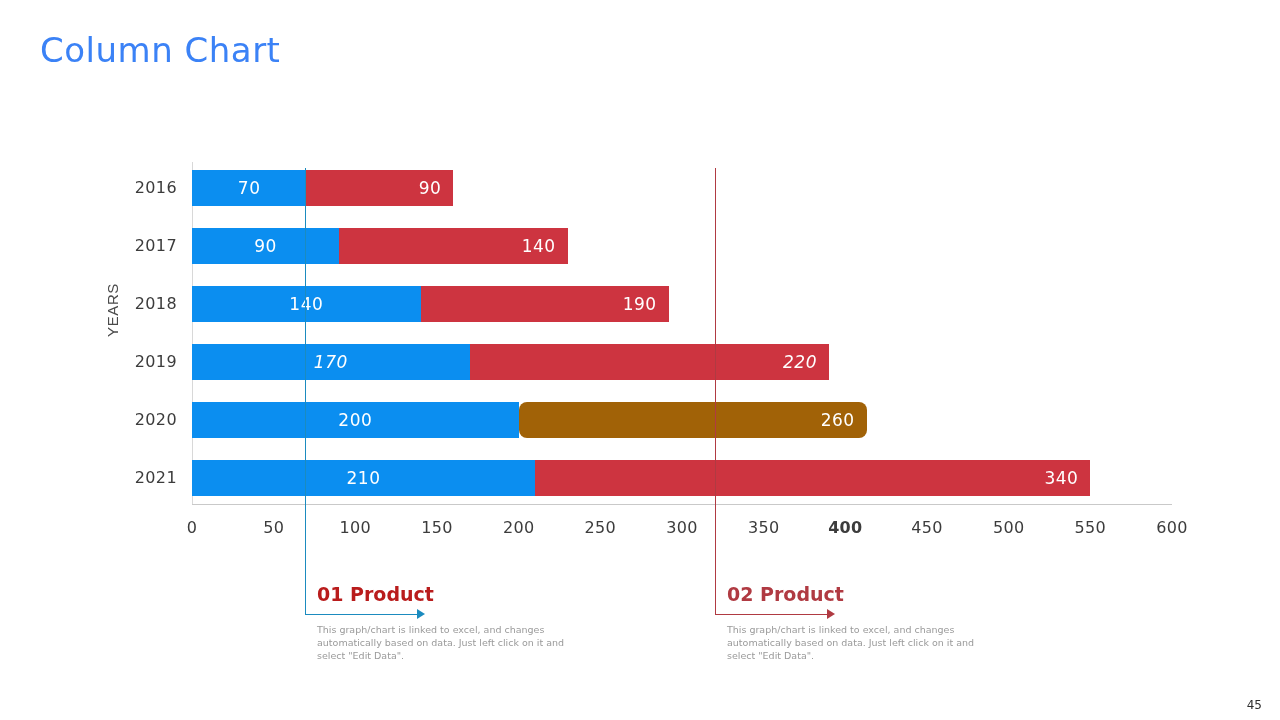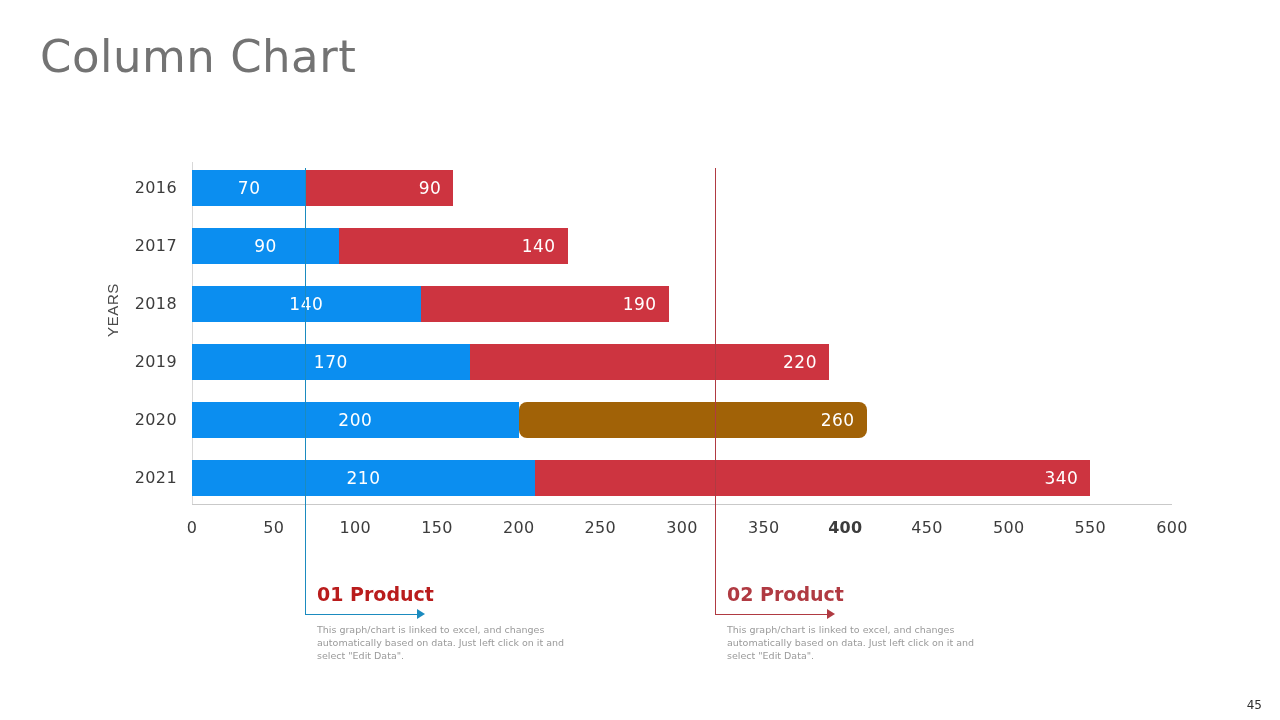--- a/index.html
+++ b/index.html
@@ -15,24 +15,24 @@
     font-family: "Liberation Sans", sans-serif;
     color: #333333;
     -webkit-font-smoothing: antialiased;
   }
 
   
   #slide-title {
     position: absolute;
     left: 40px;
     top: 30px;
-    font-size: 45px;
+    font-size: 34px;
     font-weight: 400;
     letter-spacing: 0.5px;
-    color: #737373;
+    color: #3b82f6;
     font-family: "DejaVu Sans", sans-serif;
   }
 
   
   #chart-area {
     position: absolute;
     left: 0;
     top: 0;
     width: 1280px;
     height: 720px;
@@ -244,21 +244,21 @@
         </div>
       </div>
       <div class="row" style="top: 286px; left: 0px; width: 1280px;">
         <div class="seg blue" style="left: 192px; width: 228.667px; background: rgb(11, 142, 240); justify-content: center; padding-right: 0px;">
           <span>140</span>
         </div>
         <div class="seg red" style="left: 420.667px; width: 248px; background: rgb(205, 52, 64);">
           <span>190</span>
         </div>
       </div>
-      <div class="row" style="top: 344px; left: 0px; width: 1280px;">
+      <div class="row" style="top: 344px; left: 0px; width: 1280px; font-style: italic;">
         <div class="seg blue" style="left: 192px; width: 277.667px; background: rgb(11, 142, 240); justify-content: center; padding-right: 0px;">
           <span>170</span>
         </div>
         <div class="seg red" style="left: 469.667px; width: 359.333px; background: rgb(205, 52, 64);">
           <span>220</span>
         </div>
       </div>
       <div class="row" style="top: 402px; left: 0px; width: 1280px;">
         <div class="seg blue" style="left: 192px; width: 326.667px; background: rgb(11, 142, 240); justify-content: center; padding-right: 0px;">
           <span>200</span>

